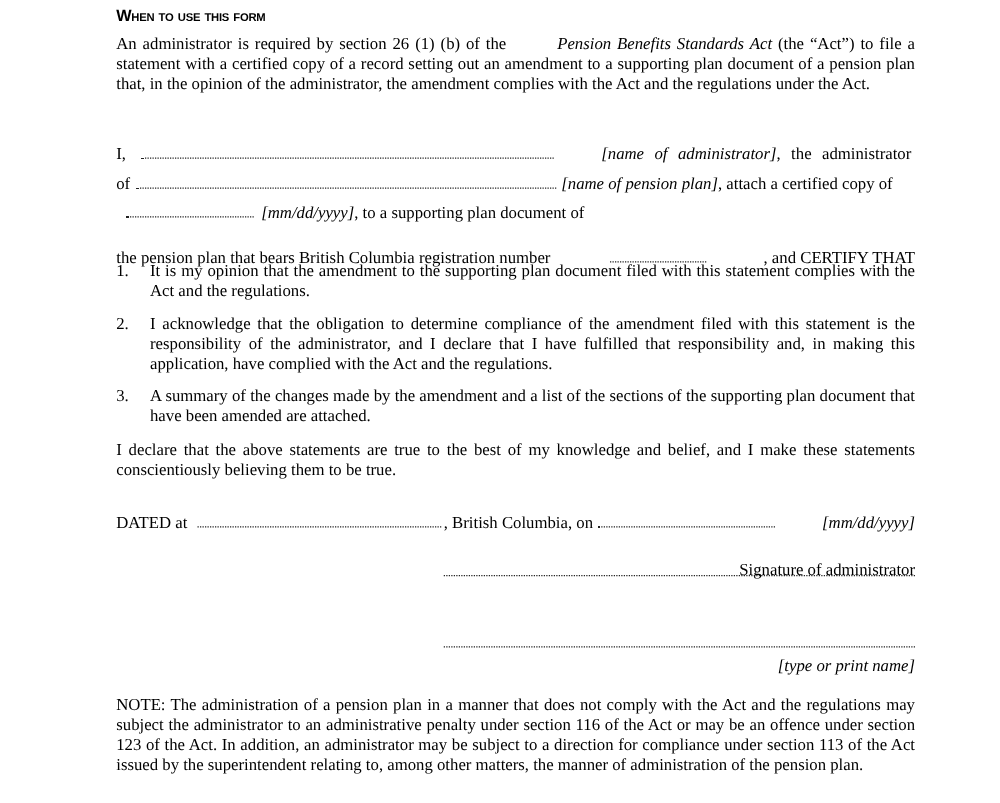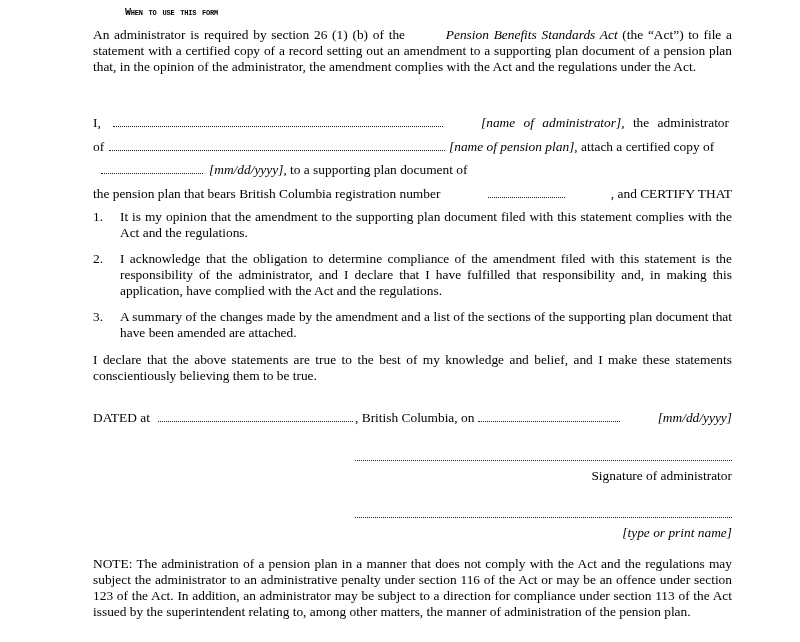--- a/index.html
+++ b/index.html
@@ -20,26 +20,25 @@
     .page {
       position: absolute;
       left: 93px;
       top: 0;
       width: 639px;
     }
     .heading {
       position: absolute;
       top: 5px;
       left: 0;
-      font-family: Liberation Mono, monospace;
+      font-family: Liberation Sans, sans-serif;
       font-weight: bold;
-      font-size: 10px;
+      font-size: 13px;
       font-variant: small-caps;
       letter-spacing: -0.2px;
-      margin-left: 32px;
     }
     .intro {
       position: absolute;
       top: 27px;
       left: 0;
       width: 639px;
       text-align: justify;
       text-align-last: left;
     }
     .line {
@@ -127,21 +126,21 @@
     <span class="it" style="margin-left:2px;text-align:right;">[name of pension plan]</span>
     <span>, attach a certified copy of</span>
   </div>
 
   <div class="line" style="top:162px;">
     <span class="field" style="width:102px; margin-left:8px;"></span>
     <span class="it" style="margin-left:4px;">[mm/dd/yyyy]</span>
     <span>, to a supporting plan document of</span>
   </div>
 
-  <div class="line" style="top:186px;gap:44px;">
+  <div class="line" style="top:198px;gap:44px;">
     <span>the pension plan that bears British Columbia registration number</span>
     <span class="field" style="width:126px; margin-left:4px;"></span>
     <span>, and CERTIFY THAT</span>
   </div>
 
   <div class="list">
     <div class="item">
       <span class="num">1.</span>
       <span class="txt">It is my opinion that the amendment to the supporting plan document filed with this statement complies with the Act and the regulations.</span>
     </div>
@@ -159,20 +158,20 @@
 
   <div class="line" style="top:410px;">
     <span>DATED at</span>
     <span class="field" style="width:210px; margin-left:8px;"></span>
     <span>, British Columbia, on</span>
     <span class="field" style="width:152px; margin-left:4px;"></span>
     <span class="it">[mm/dd/yyyy]</span>
   </div>
 
   <div class="sig-dots" style="top:458px;"></div>
-  <div class="sig-label" style="top:468px;">Signature of administrator</div>
+  <div class="sig-label" style="top:448px;">Signature of administrator</div>
 
   <div class="sig-dots" style="top:515px;"></div>
   <div class="sig-label it" style="top:525px;">[type or print name]</div>
 
   <div class="note">NOTE: The administration of a pension plan in a manner that does not comply with the Act and the regulations may subject the administrator to an administrative penalty under section 116 of the Act or may be an offence under section 123 of the Act. In addition, an administrator may be subject to a direction for compliance under section 113 of the Act issued by the superintendent relating to, among other matters, the manner of administration of the pension plan.</div>
 
 </div>
 
 </body></html>

